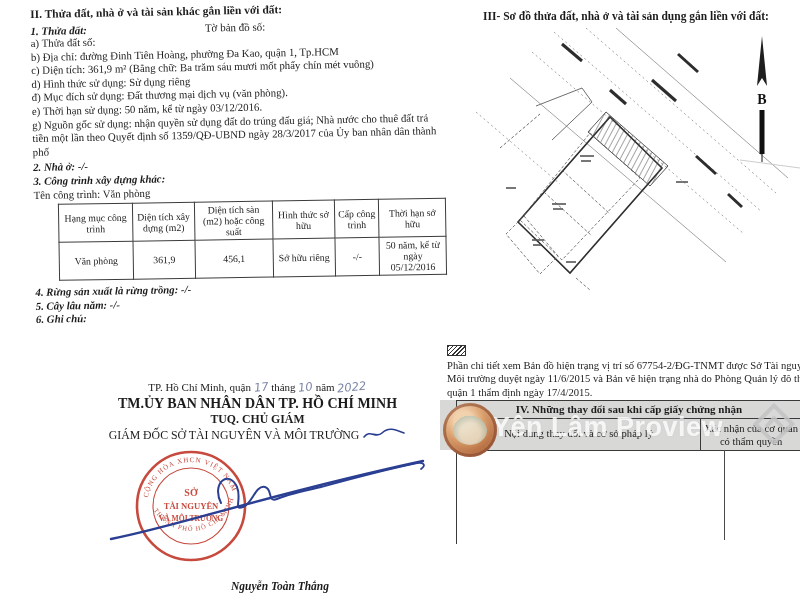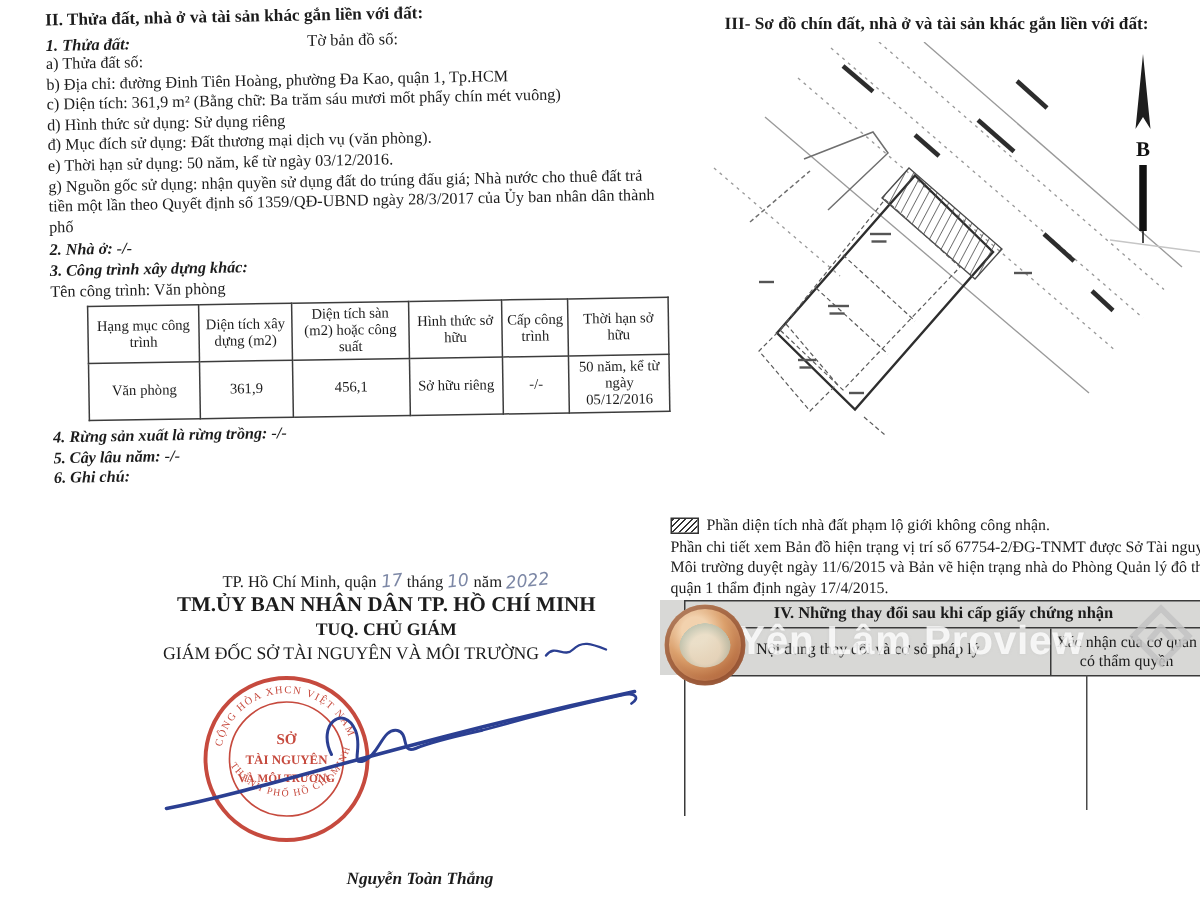--- a/index.html
+++ b/index.html
@@ -138,21 +138,21 @@
 
     <svg class="abs" style="left:20px;top:0px" width="330" height="120" viewBox="0 0 330 120">
       <path d="M6 96 C 70 84, 160 52, 318 18" fill="none" stroke="#2b3f92" stroke-width="2.4" stroke-linecap="round"></path>
       <path d="M116 60 c -10 -20, 8 -34, 16 -16 c 5 12, -4 24, 6 20 c 10 -4, 12 -22, 22 -20 c 8 2, 2 16, 12 12 c 12 -5, 26 -8, 44 -12" fill="none" stroke="#2b3f92" stroke-width="2" stroke-linecap="round"></path>
       <path d="M216 44 c 22 -6, 58 -16, 96 -24 c 6 -1, 10 2, 4 6" fill="none" stroke="#2b3f92" stroke-width="1.8" stroke-linecap="round"></path>
     </svg>
     <div id="signer-name">Nguyễn Toàn Thắng</div>
   </div>
 </div>
 
-<div id="sec3-title" class="abs">III- Sơ đồ chín đất, nhà ở và tài sản khác gắn liền với đất:</div>
+<div id="sec3-title" class="abs">III- Sơ đồ thửa đất, nhà ở và tài sản dụng gắn liền với đất:</div>
 
 <svg class="abs" style="left:440px;top:28px" width="360" height="312" viewBox="0 0 360 312">
   <defs>
     <pattern id="hatch" width="5" height="5" patternUnits="userSpaceOnUse" patternTransform="rotate(28)">
       <line x1="0" y1="0" x2="0" y2="5" stroke="#4a4a4a" stroke-width="1"></line>
     </pattern>
   </defs>
 
   <g stroke="#9a9a9a" stroke-width="0.9" fill="none">
     <line x1="176" y1="0" x2="348" y2="150"></line>
@@ -205,21 +205,20 @@
   <g>
     <path d="M322 8 L317 58 L322 50 L327 58 Z" fill="#1e1e1e"></path>
     <rect x="319.5" y="82" width="5" height="44" fill="#111"></rect>
     <line x1="322" y1="126" x2="322" y2="134" stroke="#111" stroke-width="1"></line>
     <text x="322" y="76" text-anchor="middle" font-size="14" font-weight="bold" fill="#111">B</text>
   </g>
 </svg>
 
 <div id="legend-row" class="abs">
   <span id="legend-swatch"></span>
-  <span>Phần diện tích nhà đất phạm lộ giới không công nhận.</span>
 </div>
 <div id="sec3-note" class="abs">Phần chi tiết xem Bản đồ hiện trạng vị trí số 67754-2/ĐG-TNMT được Sở Tài nguyên và Môi trường duyệt ngày 11/6/2015 và Bản vẽ hiện trạng nhà do Phòng Quản lý đô thị quận 1 thẩm định ngày 17/4/2015.</div>
 
 <div id="wm-bar" class="abs"></div>
 <div id="sec4-table" class="abs">
   <div id="sec4-title">IV. Những thay đổi sau khi cấp giấy chứng nhận</div>
   <div id="sec4-cols">
     <div id="sec4-col1">Nội dung thay đổi và cơ sở pháp lý</div>
     <div id="sec4-col2">Xác nhận của cơ quan có thẩm quyền</div>
   </div>

